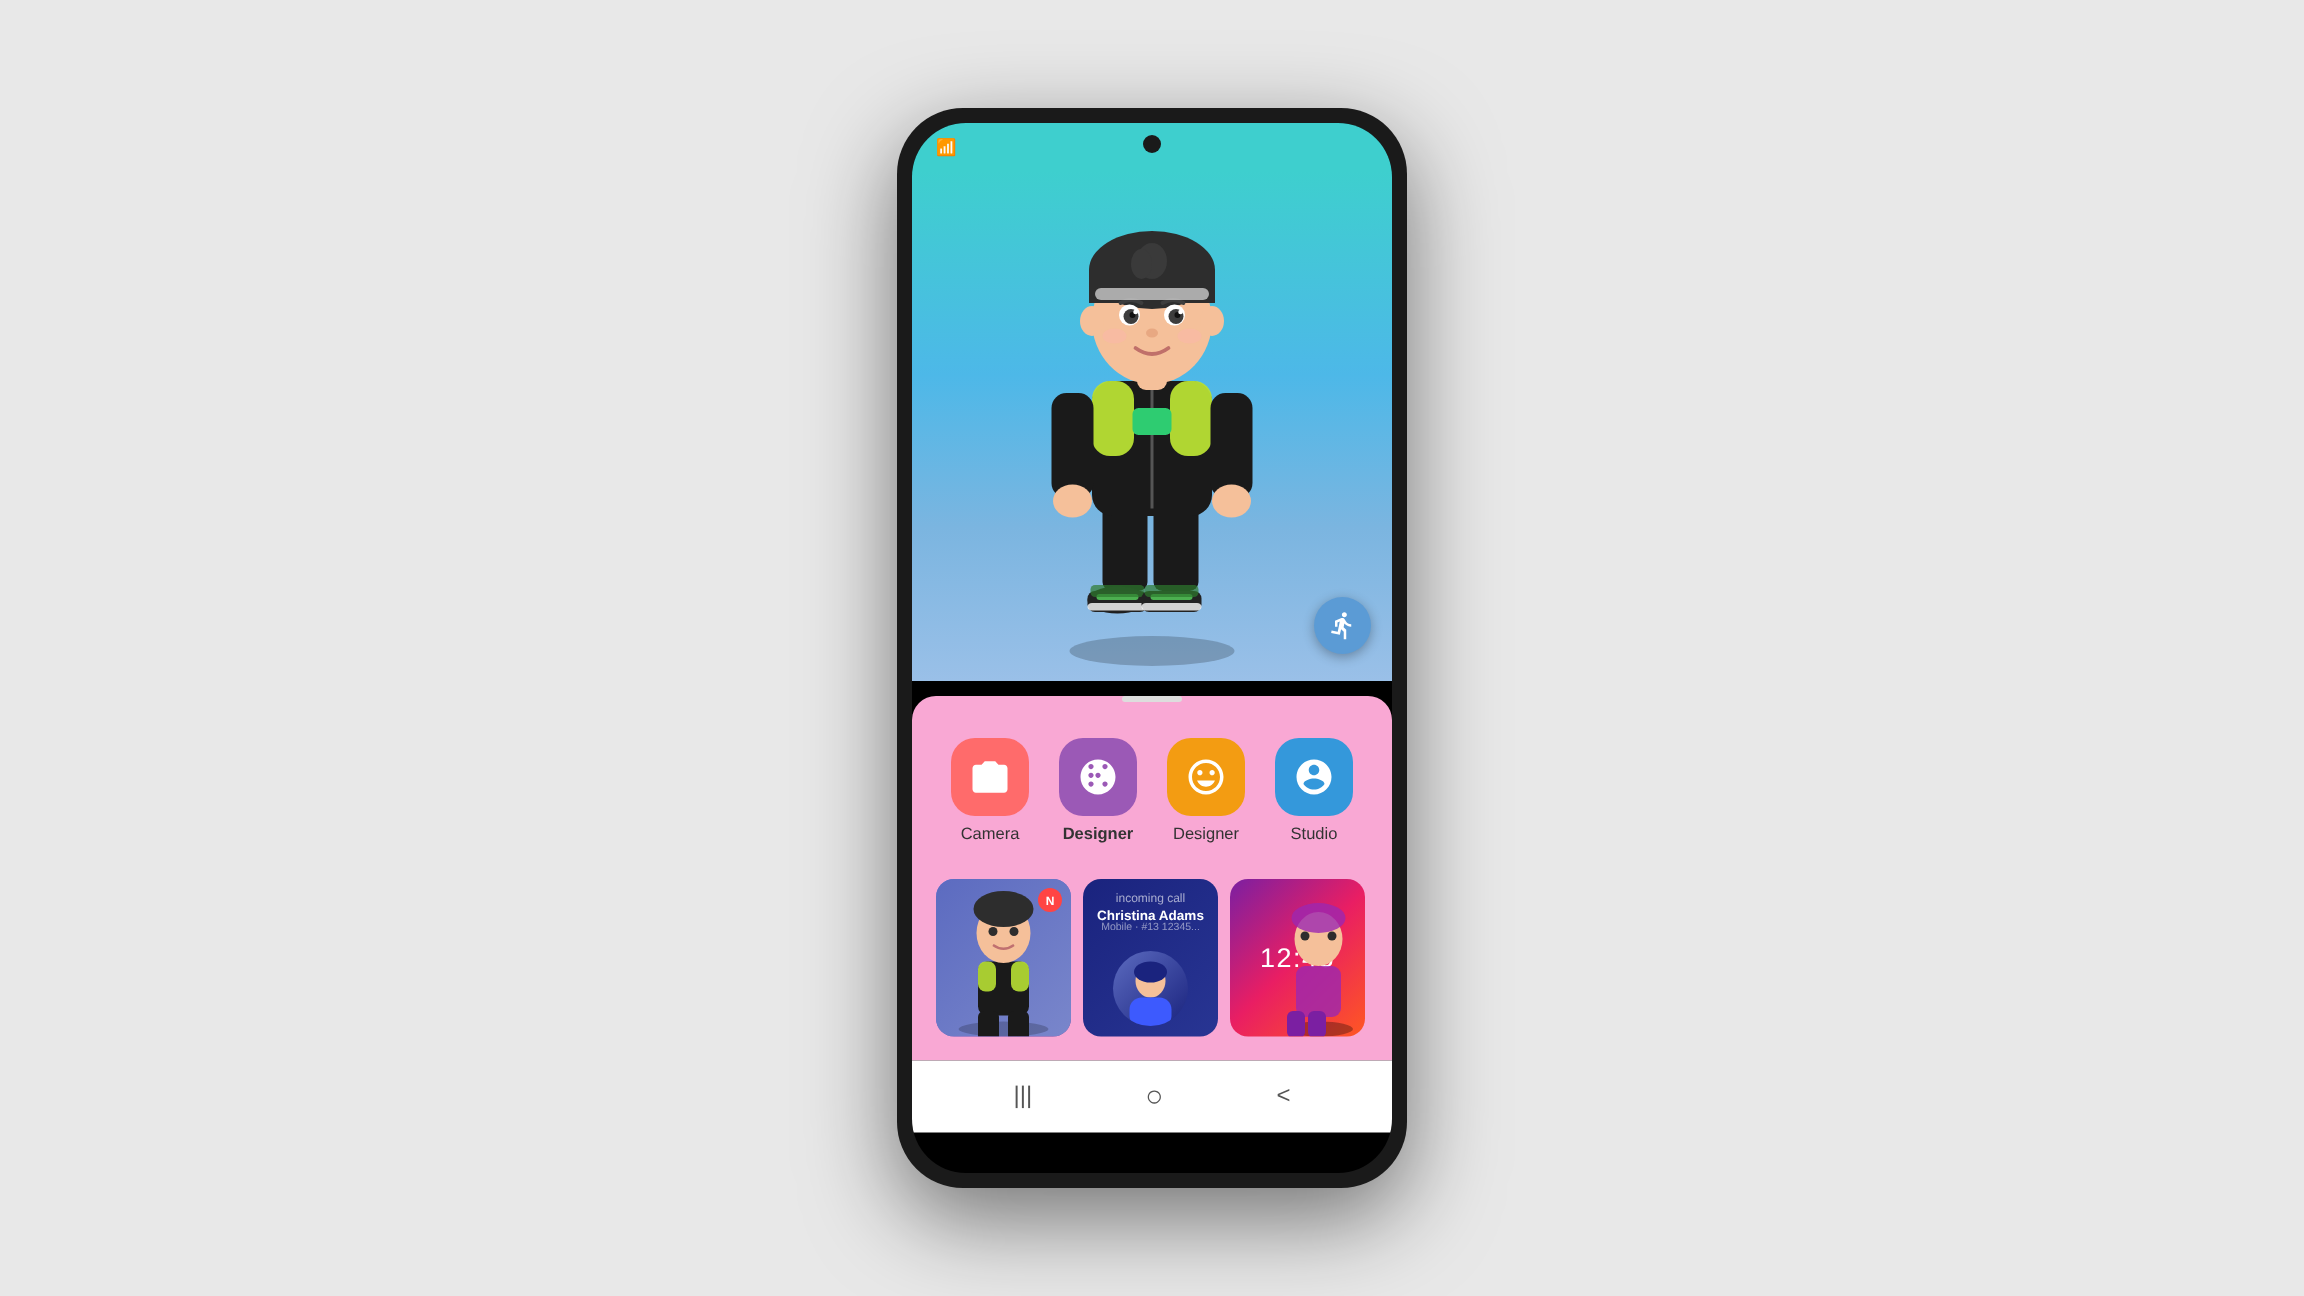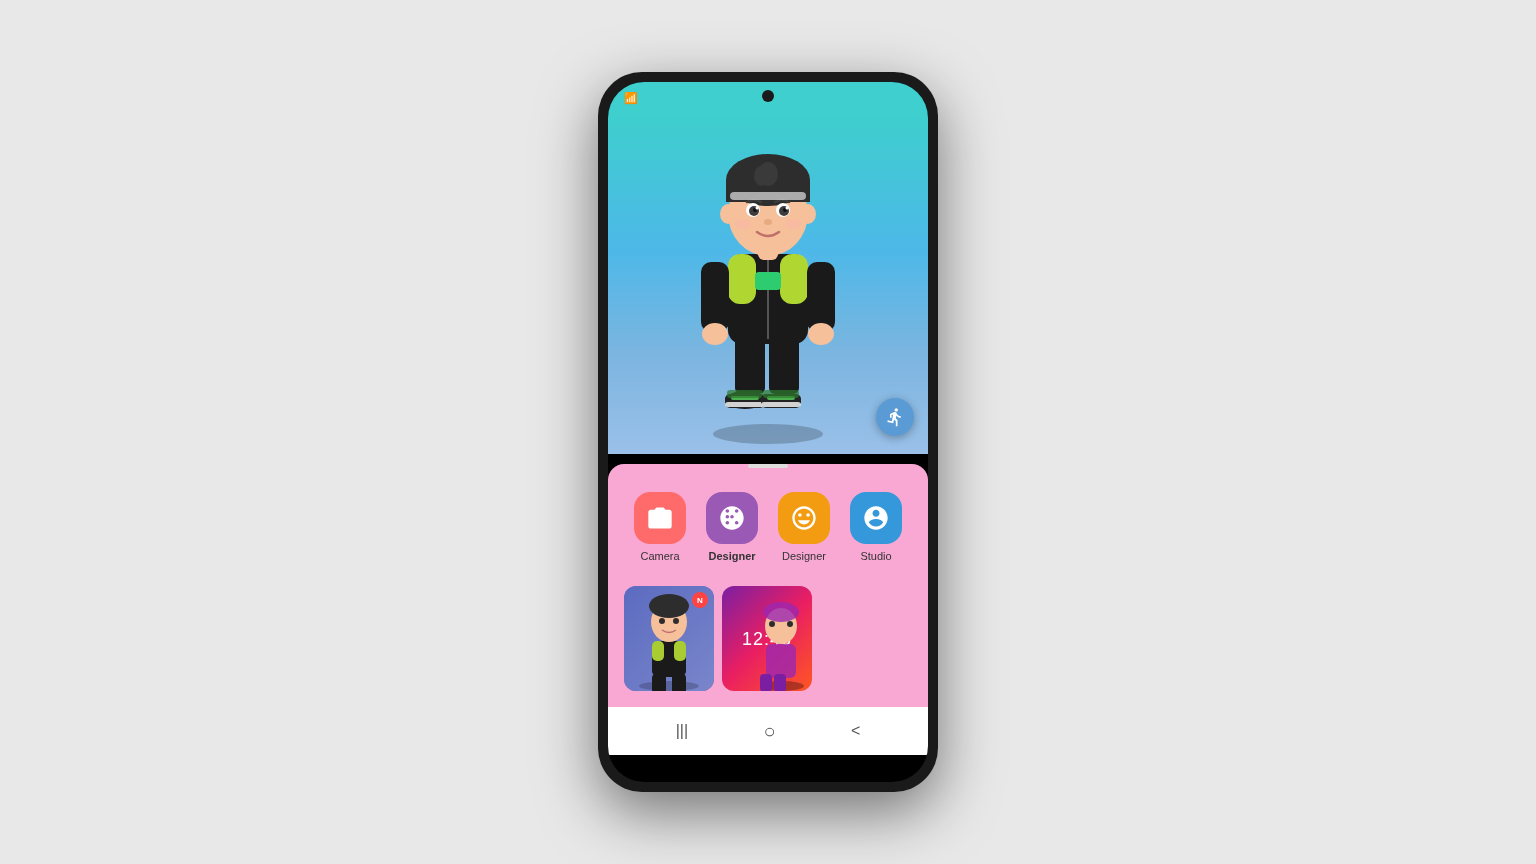--- a/index.html
+++ b/index.html
@@ -424,20 +424,35 @@
 
             <ellipse cx="45" cy="20" rx="20" ry="12" fill="#2d2d2d"></ellipse>
 
             <ellipse cx="38" cy="35" rx="3" ry="3" fill="#2d2d2d"></ellipse>
             <ellipse cx="52" cy="35" rx="3" ry="3" fill="#2d2d2d"></ellipse>
 
             <path d="M38 44 Q45 49 52 44" stroke="#c07070" stroke-width="1.5" fill="none"></path>
           </svg>
         </div>
 
+        <div class="card card-2" style="position:relative;">
+          <div style="padding:8px; color:white; position:relative; z-index:1;">
+            <div style="font-size:8px;opacity:0.6;text-align:center;">incoming call</div>
+            <div style="font-size:9px;font-weight:600;text-align:center;margin-top:2px;">Christina Adams</div>
+            <div style="font-size:7px;opacity:0.5;text-align:center;">Mobile · #13 12345...</div>
+          </div>
+
+          <div style="width:50px;height:50px;border-radius:50%;background:linear-gradient(135deg,#5c6bc0,#1a237e);margin:4px auto;overflow:hidden;display:flex;align-items:flex-end;justify-content:center;">
+            <svg width="40" height="44" viewBox="0 0 40 44">
+              <ellipse cx="20" cy="14" rx="10" ry="11" fill="#f5c09a"></ellipse>
+              <ellipse cx="20" cy="8" rx="11" ry="7" fill="#1a237e"></ellipse>
+              <rect x="6" y="25" width="28" height="20" rx="8" fill="#3d5afe"></rect>
+            </svg>
+          </div>
+        </div>
 
         <div class="card card-3">
           <div class="card-3-time">12:45</div>
 
           <svg width="90" height="105" viewBox="0 0 90 105" style="position:absolute;bottom:0;right:0;">
             <ellipse cx="60" cy="100" rx="22" ry="5" fill="rgba(0,0,0,0.3)"></ellipse>
             <rect x="44" y="58" width="30" height="34" rx="6" fill="#9c27b0" opacity="0.8"></rect>
             <rect x="38" y="88" width="12" height="18" rx="4" fill="#7b1fa2"></rect>
             <rect x="52" y="88" width="12" height="18" rx="4" fill="#7b1fa2"></rect>
             <ellipse cx="59" cy="40" rx="16" ry="18" fill="#f5c09a"></ellipse>

